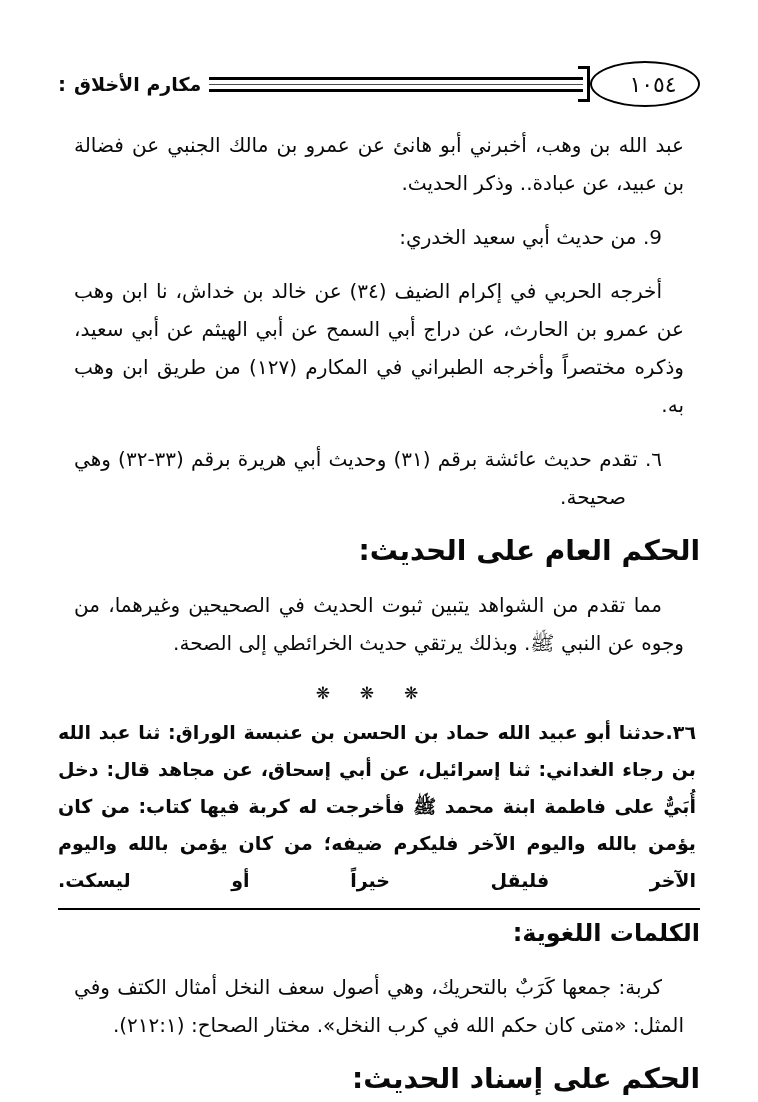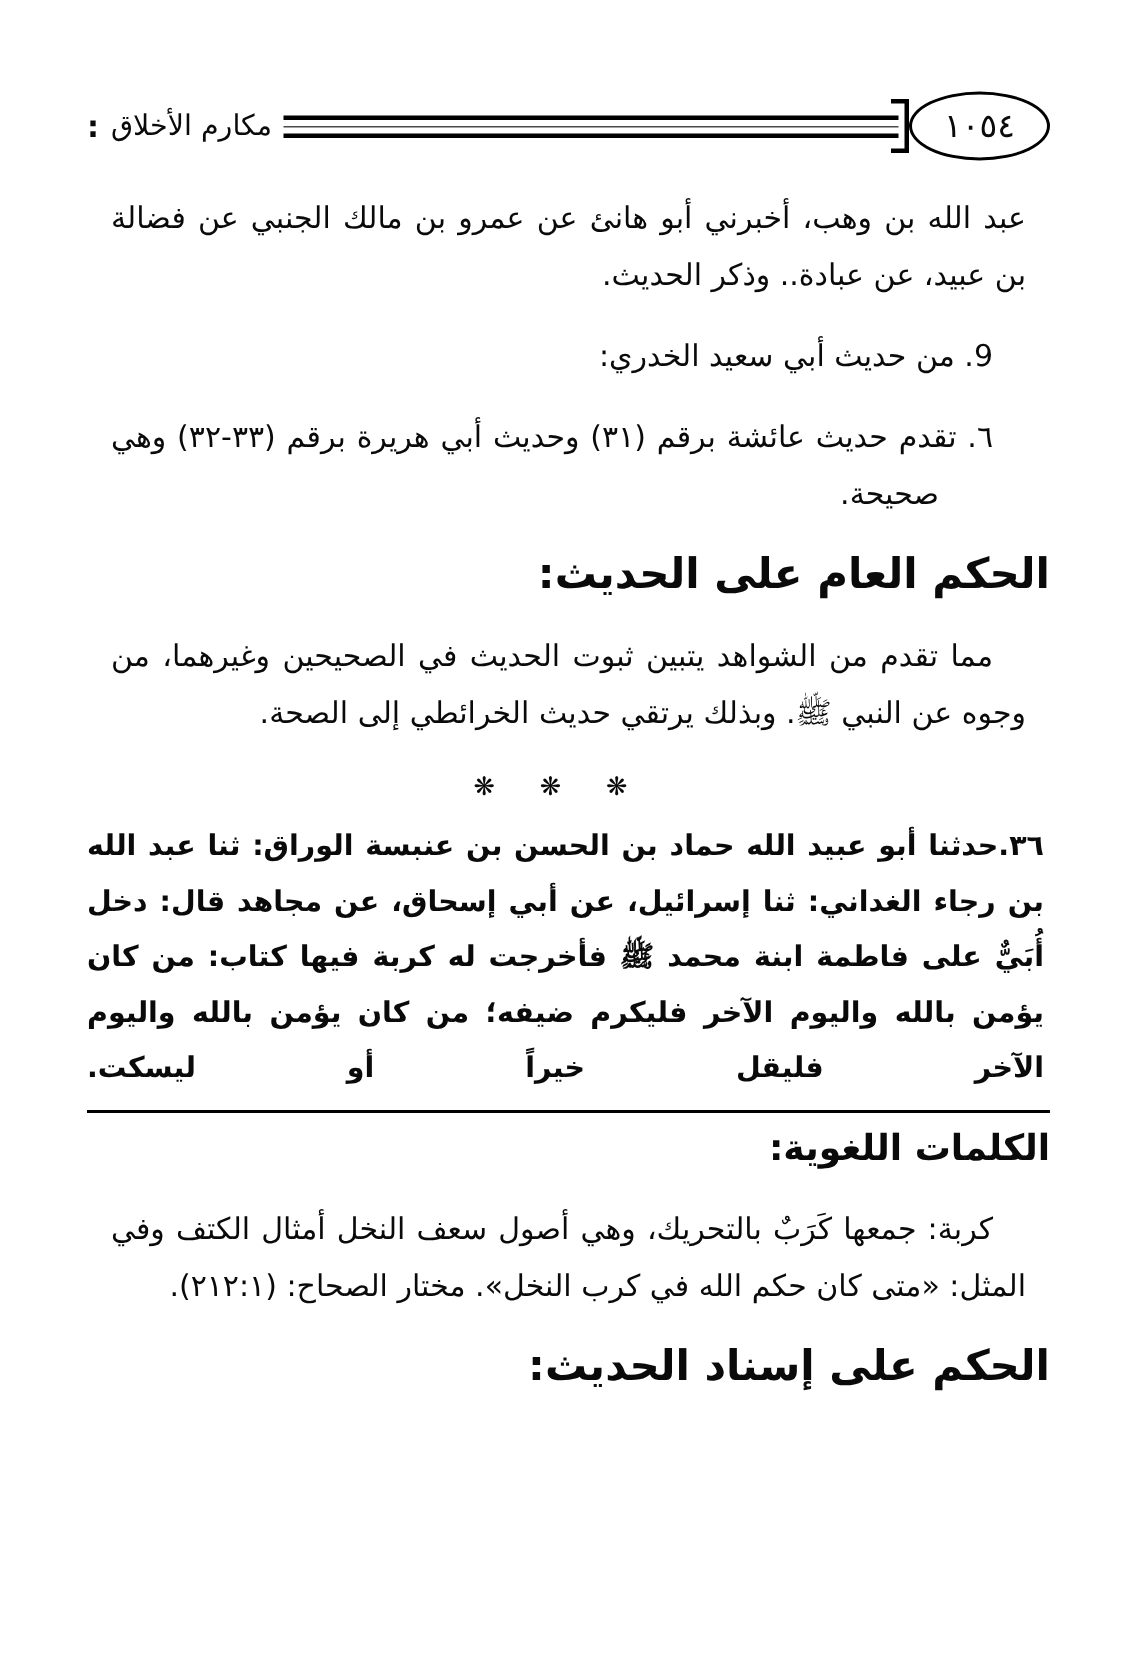--- a/index.html
+++ b/index.html
@@ -29,26 +29,27 @@
   }
   .page-oval{
     width:90px;height:42px;
     border:2.5px solid #000;
     border-radius:50%;
     display:flex;align-items:center;justify-content:center;
     font-size:22px;
     background:#fff;
     position:relative;z-index:2;
     letter-spacing:1px;
+    padding-left:16px;
   }
   .rules{flex:1;display:flex;flex-direction:column;gap:4px;margin:0 2px;}
   .rule-thick{height:3px;background:#000;}
   .rule-thin{height:1px;background:#4a4a4a;}
   .title-wrap{display:flex;align-items:center;gap:8px;padding-right:6px;}
-  .book-title{font-size:19px;font-weight:normal;white-space:nowrap;}
+  .book-title{font-size:19px;font-weight:bold;white-space:nowrap;}
   .end-mark{font-size:20px;font-weight:bold;line-height:1;}
   
   .content{
     direction:rtl;
     margin-top:8px;
   }
   .para{
     font-size:20px;
     line-height:38px;
     text-align:justify;
@@ -106,20 +107,21 @@
       <span class="end-mark">:</span>
     </div>
   </div>
 
   <div class="content">
 
     <p class="para">عبد الله بن وهب، أخبرني أبو هانئ عن عمرو بن مالك الجنبي عن فضالة بن عبيد، عن عبادة.. وذكر الحديث.</p>
 
     <p class="para item">9. من حديث أبي سعيد الخدري:</p>
 
+    <p class="para indent">أخرجه الحربي في إكرام الضيف (٣٤) عن خالد بن خداش، نا ابن وهب عن عمرو بن الحارث، عن دراج أبي السمح عن أبي الهيثم عن أبي سعيد، وذكره مختصراً وأخرجه الطبراني في المكارم (١٢٧) من طريق ابن وهب به.</p>
 
     <p class="para item">٦. تقدم حديث عائشة برقم (٣١) وحديث أبي هريرة برقم (٣٢‎-‎٣٣) وهي صحيحة.</p>
 
     <h2 class="heading">الحكم العام على الحديث:</h2>
 
     <p class="para indent">مما تقدم من الشواهد يتبين ثبوت الحديث في الصحيحين وغيرهما، من وجوه عن النبي ﷺ. وبذلك يرتقي حديث الخرائطي إلى الصحة.</p>
 
     <div class="stars">❋ ❋ ❋</div>
 
     <p class="hadith">٣٦.حدثنا أبو عبيد الله حماد بن الحسن بن عنبسة الوراق: ثنا عبد الله بن رجاء الغداني: ثنا إسرائيل، عن أبي إسحاق، عن مجاهد قال: دخل أُبَيٌّ على فاطمة ابنة محمد ﷺ فأخرجت له كربة فيها كتاب: من كان يؤمن بالله واليوم الآخر فليكرم ضيفه؛ من كان يؤمن بالله واليوم الآخر فليقل خيراً أو ليسكت.</p>

